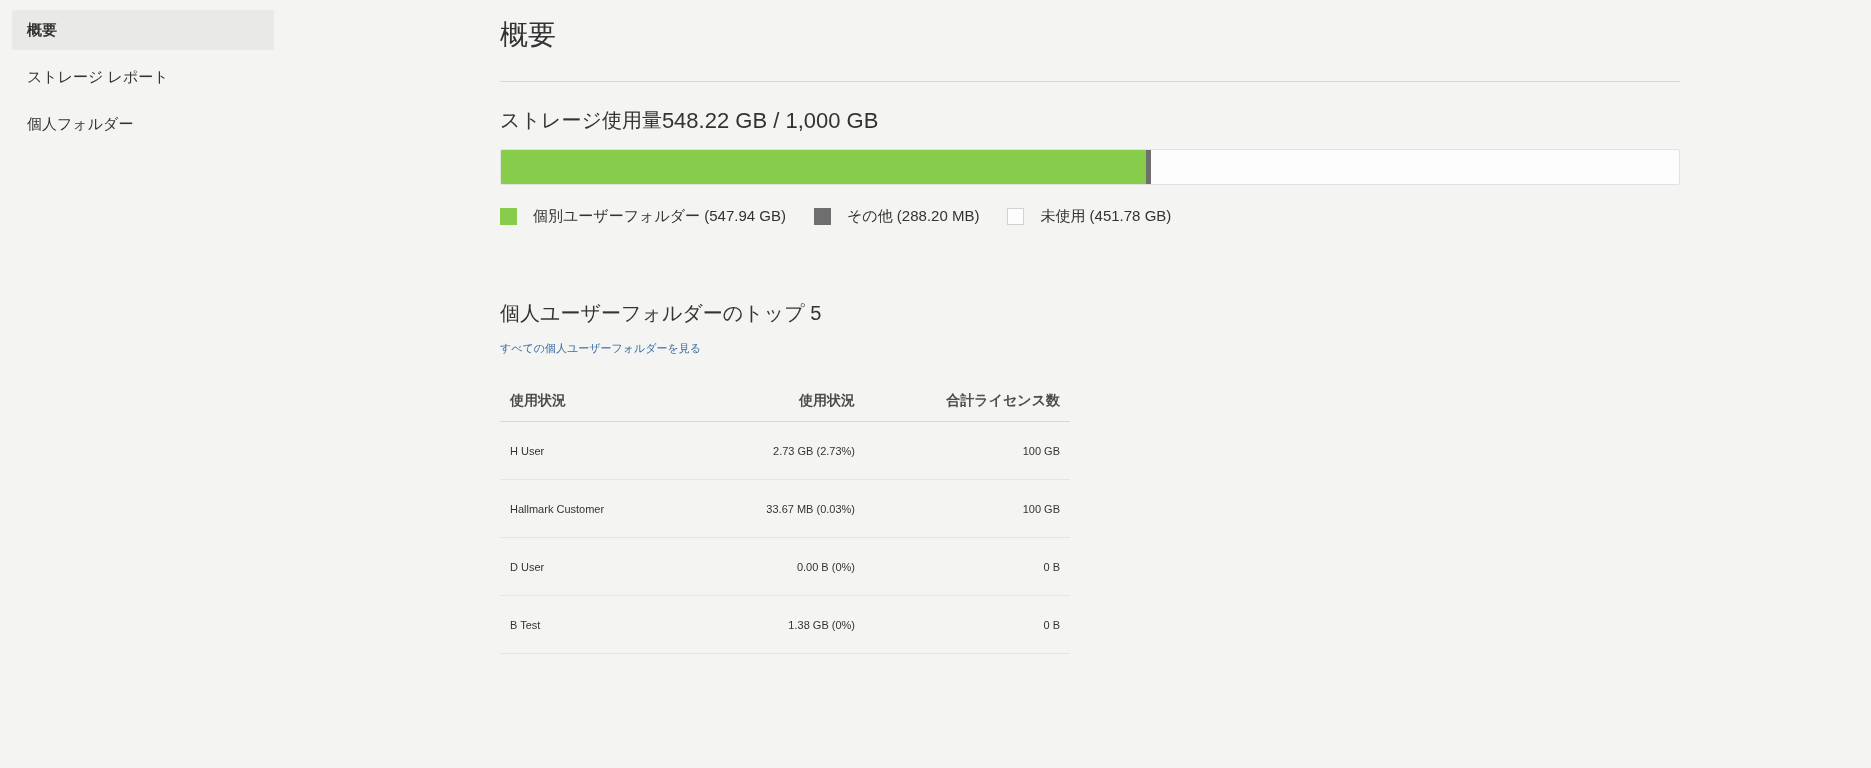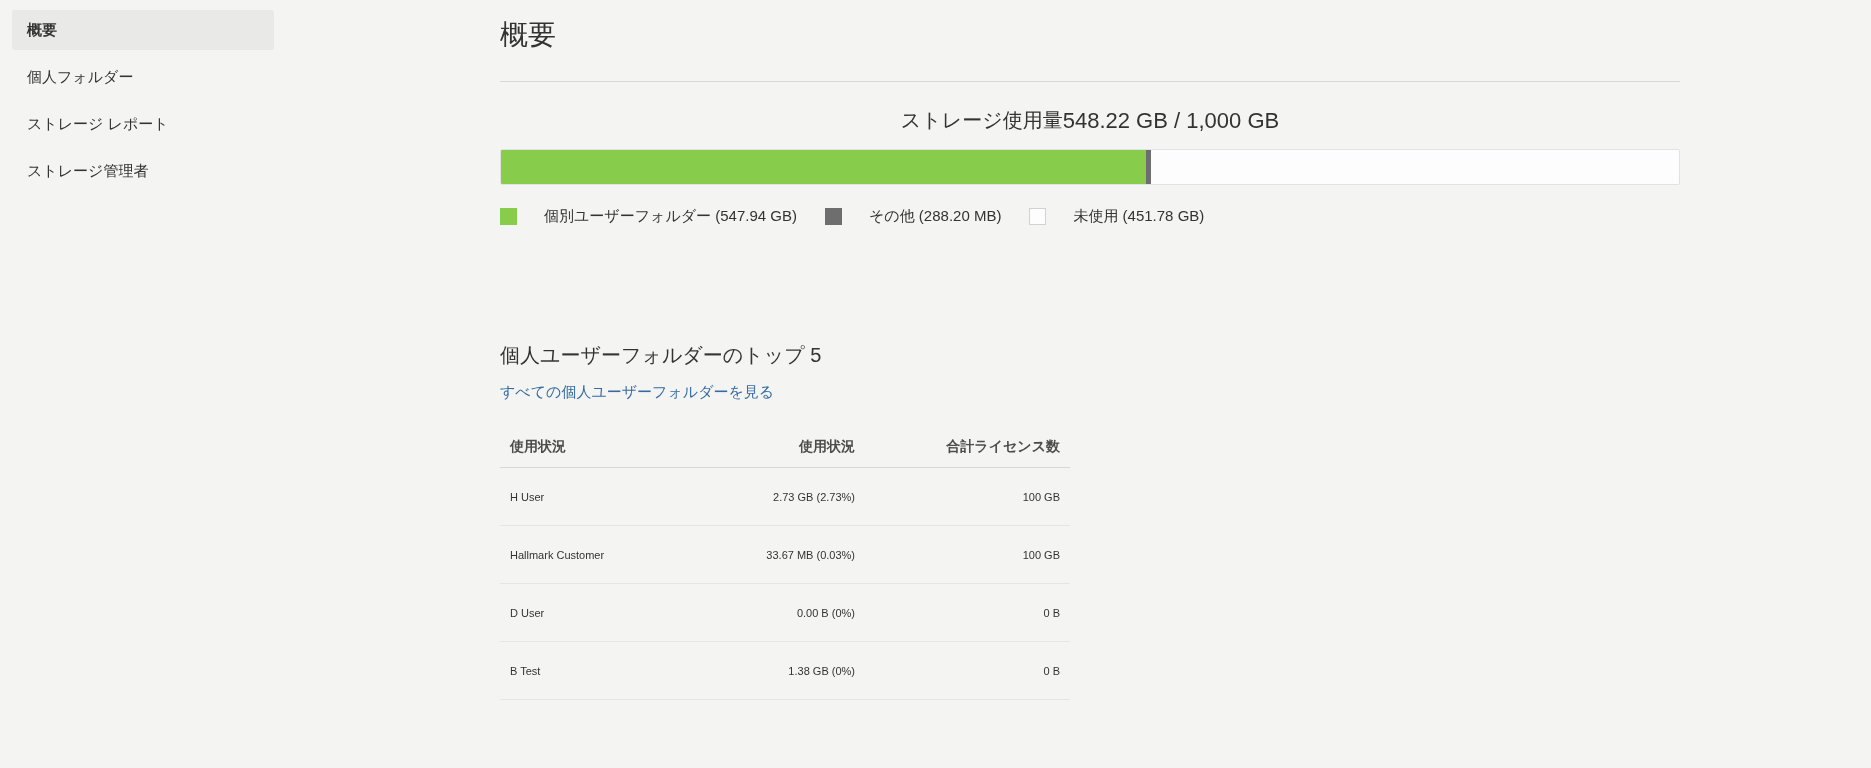--- a/index.html
+++ b/index.html
@@ -22,45 +22,45 @@
     white-space: nowrap; overflow: hidden;
   }
   .nav-item.selected { background: #e9e9e7; font-weight: bold; }
 
   
   .content { position: absolute; left: 500px; top: 0; width: 1180px; }
   .page-title { font-size: 28px; font-weight: 400; margin: 16px 0 0 0; color: #333333; }
   .title-divider { border: none; border-top: 1px solid #d8d8d6; margin: 27px 0 0 0; }
 
   .usage-header {
-    display: flex; justify-content: center; align-items: flex-end;
+    display: flex; justify-content: flex-start; align-items: flex-end;
     margin-top: 25px;
   }
   .section-heading { font-size: 20px; font-weight: 400; margin: 0; color: #333333; }
   .usage-summary { font-size: 22px; color: #333333; }
 
   .usage-bar {
     margin-top: 15px; height: 36px; width: 100%;
     background: #fdfdfd; border: 1px solid #e2e2e0; border-radius: 2px;
     display: flex; overflow: hidden;
   }
   .bar-seg { height: 100%; }
 
   .legend {
     display: flex; align-items: center; gap: 28px;
     margin-top: 22px; font-size: 15px;
   }
-  .legend-item { display: flex; align-items: center; gap: 27px; }
+  .legend-item { display: flex; align-items: center; gap: 16px; }
   .swatch { width: 17px; height: 17px; flex: 0 0 auto; }
   .swatch.unused { border: 1px solid #d2d2d0; }
 
-  .top-heading { margin-top: 116px; }
+  .top-heading { margin-top: 74px; }
   .view-all {
     display: inline-block; margin-top: 14px;
-    font-size: 15px; color: #366ba2; text-decoration: none; cursor: pointer;
+    font-size: 11px; color: #366ba2; text-decoration: none; cursor: pointer;
   }
 
   
   table.folders {
     margin-top: 30px; width: 570px;
     border-collapse: collapse; table-layout: fixed;
   }
   .folders col.c1 { width: 250px; }
   .folders col.c2 { width: 115px; }
   .folders col.c3 { width: 205px; }
@@ -78,23 +78,22 @@
   }
   .folders td.first { text-align: left; }
 </style>
 </head>
 <body>
 
 <div class="app">
 
   <nav class="sidebar">
     <div class="nav-item selected">概要</div>
+    <div class="nav-item">ストレージ レポート</div>
     <div class="nav-item">個人フォルダー</div>
-    <div class="nav-item">ストレージ レポート</div>
-    <div class="nav-item">ストレージ管理者</div>
   </nav>
 
   <main class="content">
 
     <h1 class="page-title">概要</h1>
     <hr class="title-divider">
 
     <div class="usage-header">
       <h2 class="section-heading">ストレージ使用量</h2>
       <div class="usage-summary">548.22 GB / 1,000 GB</div>

